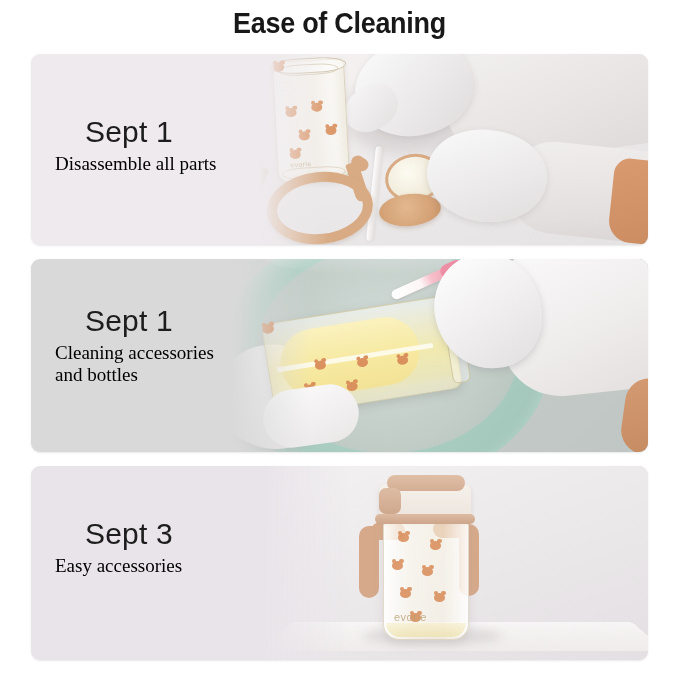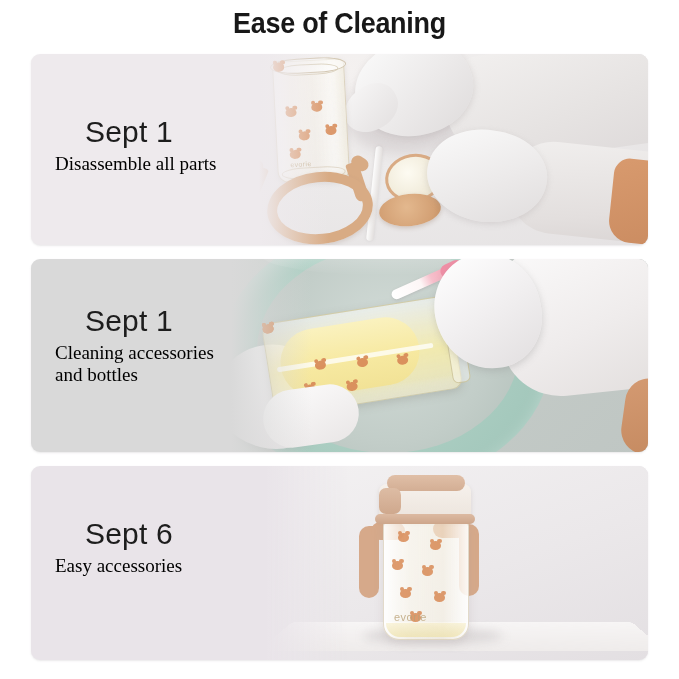--- a/index.html
+++ b/index.html
@@ -522,18 +522,18 @@
 
       <div class="cap3"></div>
       <div class="cap3-ring"></div>
       <div class="cap3-lid"></div>
       <div class="cap3-btn"></div>
 
       <div class="p3-fade"></div>
     </div>
 
     <div class="panel-text">
-      <div class="step-heading">Sept 6</div>
+      <div class="step-heading">Sept 3</div>
       <div class="step-sub">Easy accessories</div>
     </div>
   </div>
 
 </div>
 
 </body></html>

